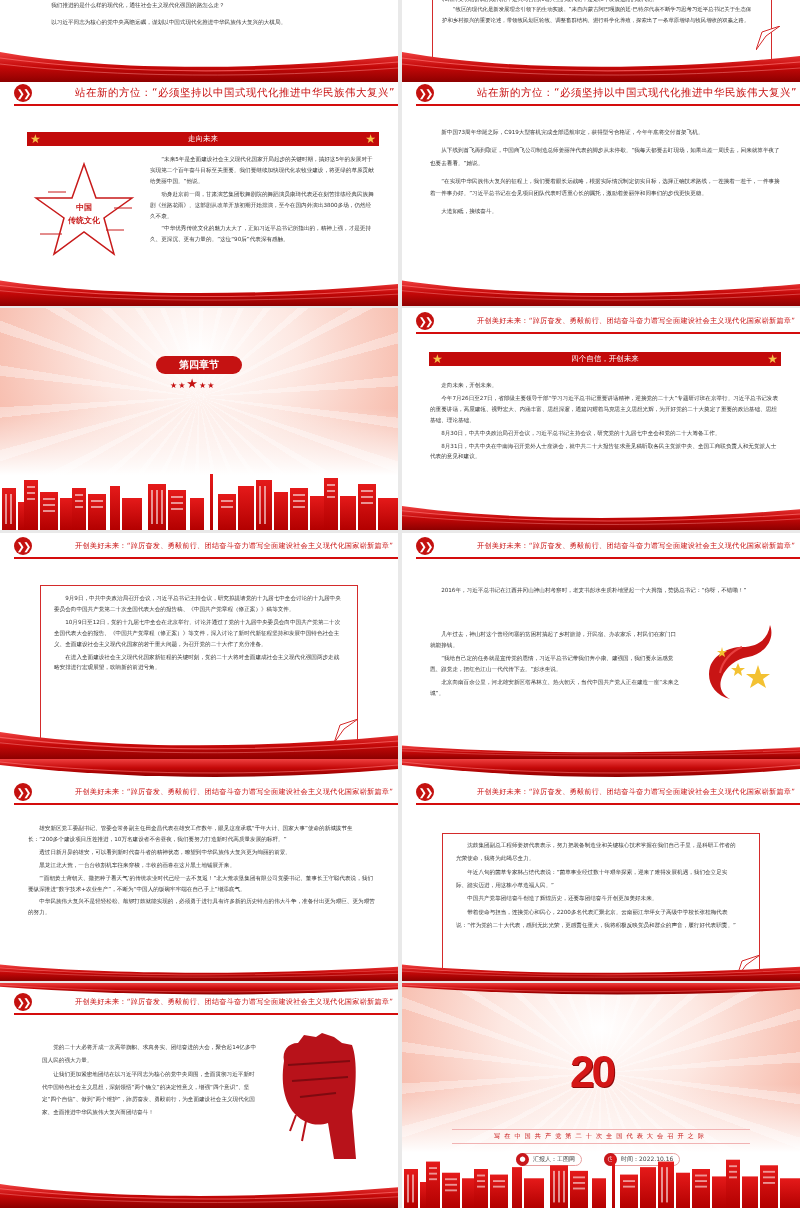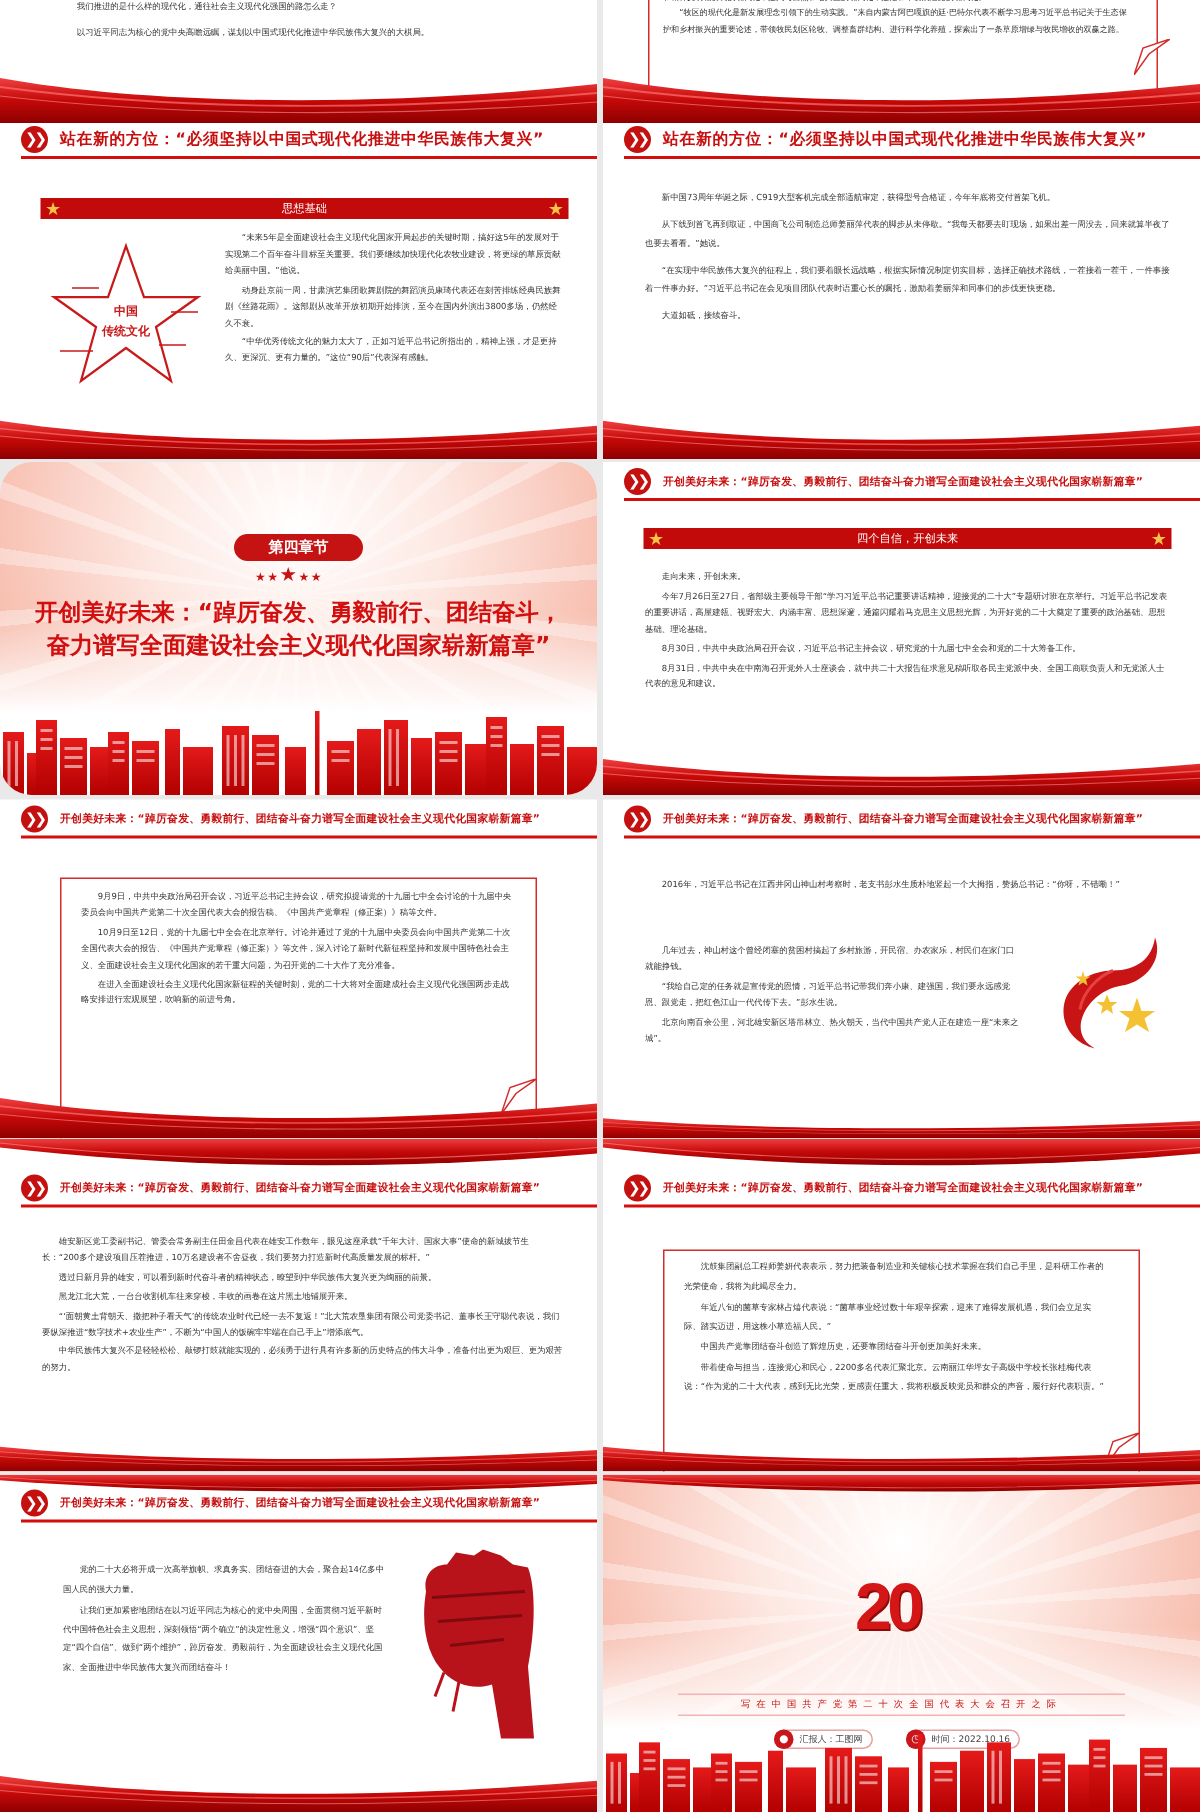--- a/index.html
+++ b/index.html
@@ -7,21 +7,21 @@
   body { font-family: "DejaVu Sans", "Liberation Sans", sans-serif; color: #333; position: relative; }
   .slide { position: absolute; width: 398px; background: #fff; overflow: hidden; }
   .col0 { left: 0; }
   .col1 { left: 402px; }
   .ribbon-top, .ribbon-bottom { position: absolute; left: 0; width: 100%; }
   .ribbon-bottom { bottom: 0; height: 40px; }
   .ribbon-top { top: 0; height: 22px; }
   .ribbon-bottom svg, .ribbon-top svg { width: 100%; height: 100%; display: block; }
   .sec-header { position: absolute; left: 14px; right: 0; top: 28px; height: 22px; display: flex; align-items: center; border-bottom: 2px solid #d40d0d; padding-bottom: 2px; }
   .sec-icon { width: 18px; height: 18px; border-radius: 50%; background: #c4110f; color: #fff; display: flex; align-items: center; justify-content: center; font-size: 10px; font-weight: bold; margin-right: 8px; flex: none; letter-spacing: -2px; }
-  .sec-title { color: #c80f0f; font-weight: bold; font-size: 10.5px; white-space: nowrap; letter-spacing: 0.5px; }
+  .sec-title { color: #c80f0f; font-weight: normal; font-size: 10.5px; white-space: nowrap; letter-spacing: 0.5px; margin-left: 35px; }
   .sec-title.small { font-size: 7.2px; letter-spacing: 0.2px; }
   .banner { position: absolute; left: 27px; right: 19px; height: 14px; background: #c20a0a; color: #fff; font-size: 7.5px; display: flex; align-items: center; justify-content: center; }
   .banner .star { position: absolute; top: 0px; color: #f6c24a; font-size: 12px; line-height: 14px; }
   .banner .star.l { left: 3px; } .banner .star.r { right: 3px; }
   .txt { position: absolute; font-size: 5.6px; line-height: 1.95; color: #333; }
   .txt p { text-indent: 2em; margin-bottom: 2px; }
   .txt.wide p { margin-bottom: 5px; line-height: 2.3; }
   .frame { position: absolute; border: 1px solid #d42b2b; }
   .curl { position: absolute; width: 24px; height: 24px; }
   .sunburst { position: absolute; left: 0; top: 0; width: 100%; height: 100%;
@@ -159,21 +159,21 @@
     </div>
 </div>
 
 <div class="slide col0" style="top:82px;height:224px;">
   <div class="sec-header" style="top:2px;">
     <span class="sec-icon">❯❯</span>
     <span class="sec-title">站在新的方位：“必须坚持以中国式现代化推进中华民族伟大复兴”</span>
   </div>
   <div class="banner" style="top:50px;">
     <span class="star l">★</span>
-    <span>思想基础</span>
+    <span>走向未来</span>
     <span class="star r">★</span>
   </div>
   <svg class="star-logo" style="left:28px;top:78px;" width="112" height="100" viewBox="0 0 112 100">
     <polygon points="56,4 68,38 104,38 76,58 86,94 56,72 26,94 36,58 8,38 44,38" fill="none" stroke="#c81a1a" stroke-width="1.5"></polygon>
     <line x1="20" y1="32" x2="38" y2="32" stroke="#c81a1a"></line>
       <line x1="86" y1="48" x2="104" y2="48" stroke="#c81a1a"></line>
     <line x1="12" y1="74" x2="34" y2="74" stroke="#c81a1a"></line>
       <line x1="78" y1="70" x2="96" y2="70" stroke="#c81a1a"></line>
     <text x="56" y="50" text-anchor="middle" font-size="8" fill="#c81a1a" font-weight="bold">中国</text>
     <text x="56" y="63" text-anchor="middle" font-size="8" fill="#c81a1a" font-weight="bold">传统文化</text>
@@ -201,26 +201,25 @@
     <p>“在实现中华民族伟大复兴的征程上，我们要着眼长远战略，根据实际情况制定切实目标，选择正确技术路线，一茬接着一茬干，一件事接着一件事办好。”习近平总书记在会见项目团队代表时语重心长的嘱托，激励着姜丽萍和同事们的步伐更快更稳。</p>
     <p>大道如砥，接续奋斗。</p>
   </div>
   <div class="ribbon-bottom" style="height:34px;">
       <svg viewBox="0 0 398 40" preserveAspectRatio="none">
         <use href="#ribbonBottom"></use>
       </svg>
     </div>
 </div>
 
-<div class="slide col0" style="top:308px;height:222px;border-radius:21px;">
+<div class="slide col0" style="top:308px;height:222px;">
   <div class="sunburst"></div>
   <div class="fadebottom"></div>
   <div class="chapter-pill">第四章节</div>
   <div class="stars-row">★★<b>★</b>★★</div>
-  <div class="chapter-title">开创美好未来：“踔厉奋发、勇毅前行、团结奋斗，奋力谱写全面建设社会主义现代化国家崭新篇章”</div>
   <div class="city">
       <svg viewBox="0 0 398 56" preserveAspectRatio="none">
         <use href="#city"></use>
       </svg>
     </div>
 </div>
 
 <div class="slide col1" style="top:308px;height:222px;">
   <div class="sec-header" style="top:4px;">
     <span class="sec-icon">❯❯</span>

